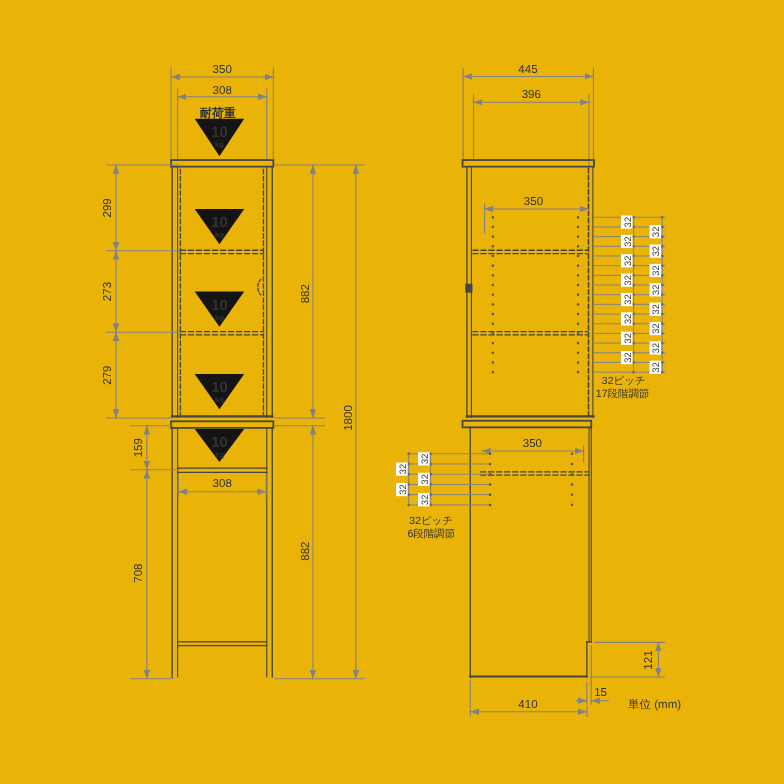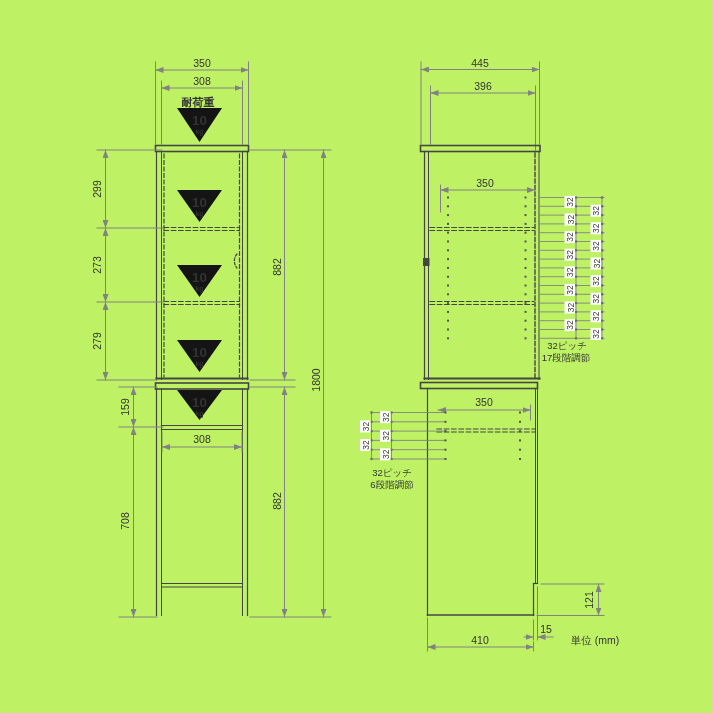--- a/index.html
+++ b/index.html
@@ -1,16 +1,16 @@
 <!DOCTYPE html>
 <html><head>
 <meta charset="utf-8">
 <style>
   html,body{margin:0;padding:0;background:#fff;}
-  .canvas{position:relative;width:713px;height:713px;background:#bef264;overflow:hidden;}
+  .canvas{position:relative;width:713px;height:713px;background:#eab308;overflow:hidden;}
   svg{display:block;font-family:"Liberation Sans","DejaVu Sans",sans-serif;}
   text{fill:#333;}
   .dimtxt{font-size:10.5px;}
   .notetxt{font-size:9.5px;}
   .unittxt{font-size:10.5px;}
   .loadtxt{font-size:11px;font-weight:bold;}
 </style>
 </head>
 <body>
 

